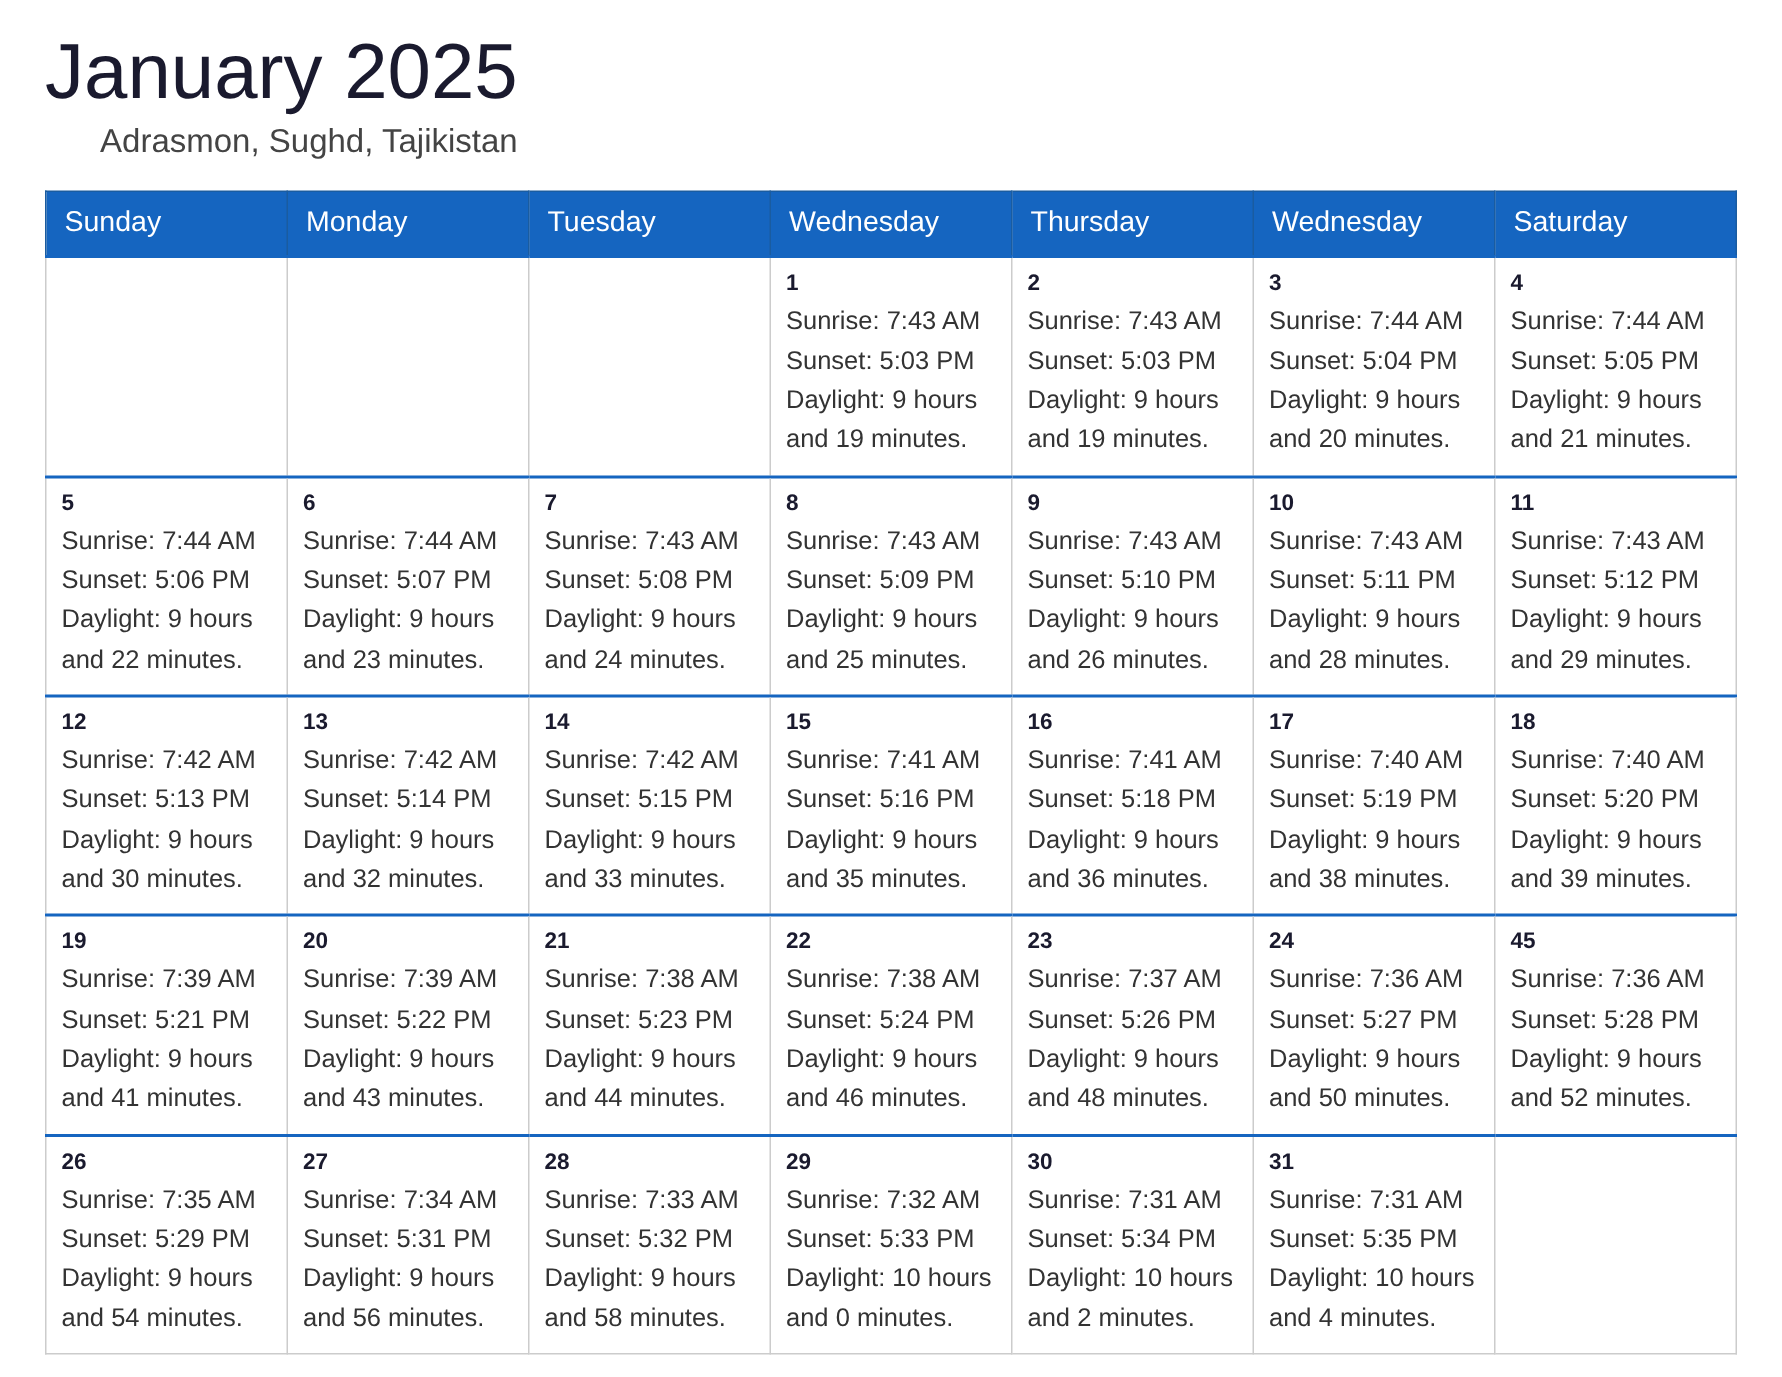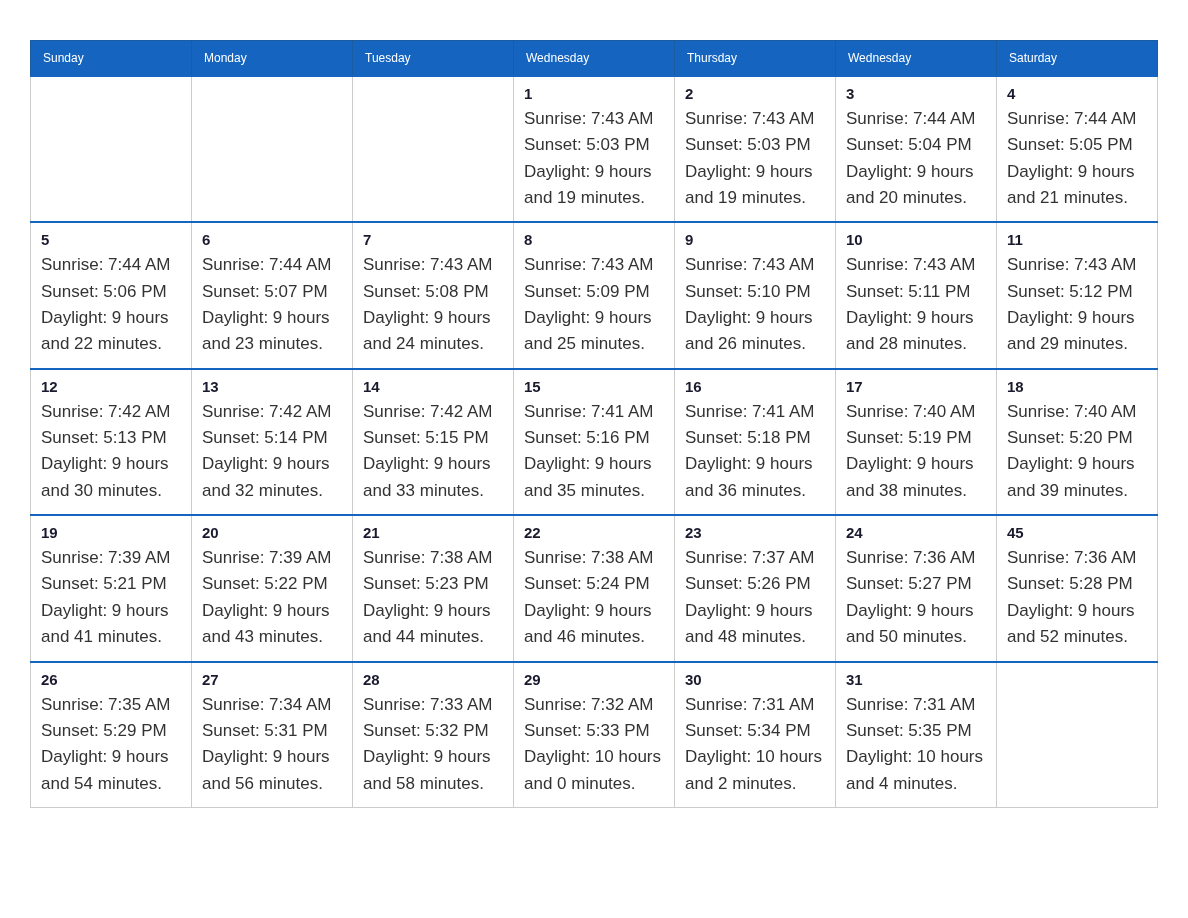--- a/index.html
+++ b/index.html
@@ -44,21 +44,21 @@
       margin-top: 4px;
     }
     .calendar {
       width: 100%;
       border-collapse: collapse;
       border: 1px solid #1565c0;
     }
     .calendar thead tr th {
       background: #1565c0;
       color: #fff;
-      font-size: 12px;
+      font-size: 19px;
       font-weight: normal;
       padding: 10px 12px;
       text-align: left;
       border: 1px solid #1a5ca0;
     }
     .calendar tbody tr td {
       width: calc(100% / 7);
       vertical-align: top;
       padding: 8px 10px 10px 10px;
       border: 1px solid #ccc;
@@ -102,20 +102,24 @@
       display: inline-block;
       margin-left: 3px;
       position: relative;
       top: 3px;
     }
   </style>
 </head>
 <body>
 
 <div class="header">
+  <div class="title-block">
+    <h1>January 2025</h1>
+    <h2>Adrasmon, Sughd, Tajikistan</h2>
+  </div>
 </div>
 
 <table class="calendar">
   <thead>
     <tr>
     <th>Sunday</th>
         <th>Monday</th>
         <th>Tuesday</th>
         <th>Wednesday</th>
         <th>Thursday</th>

